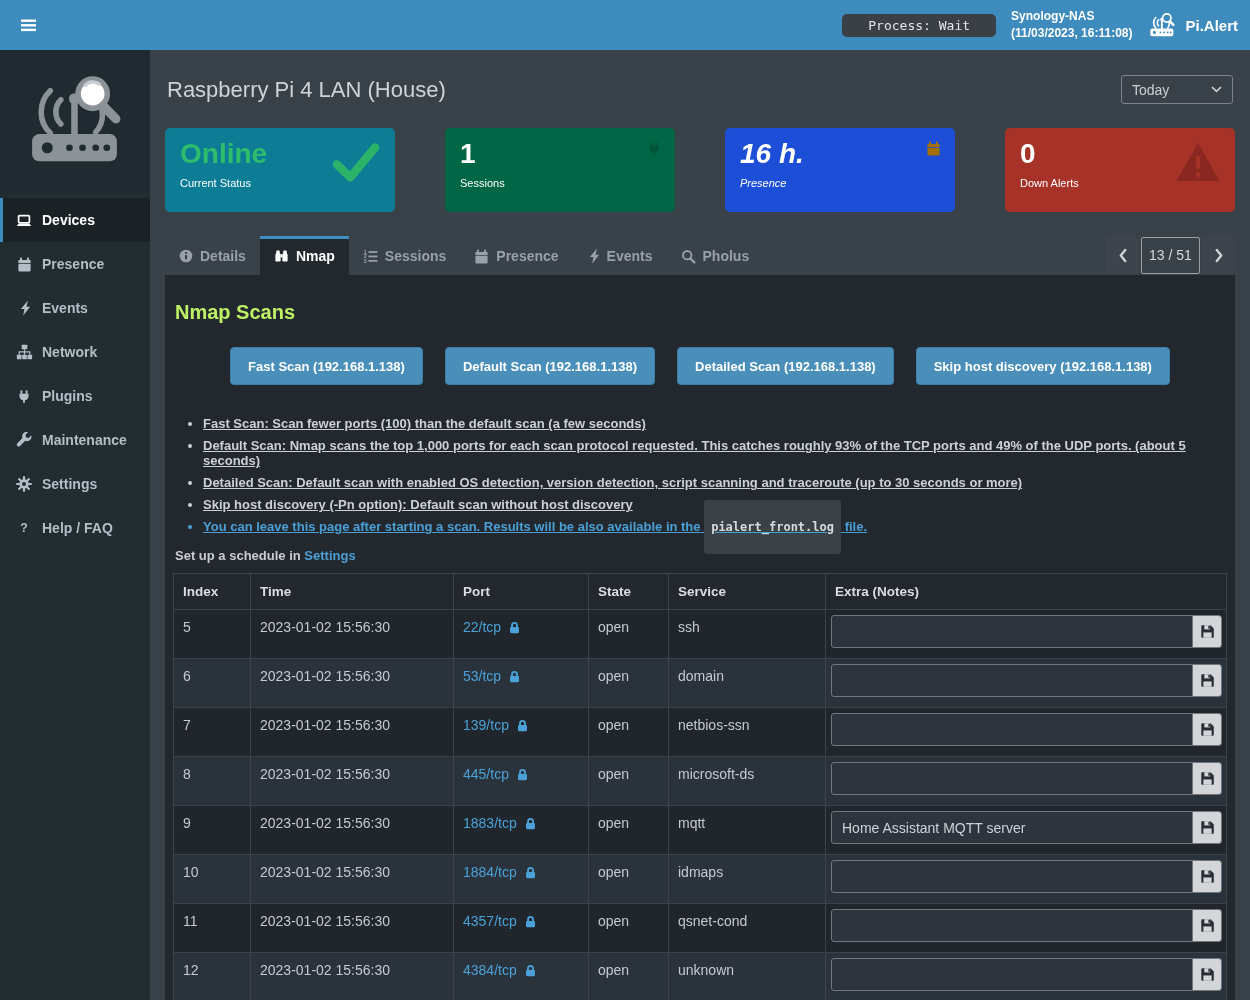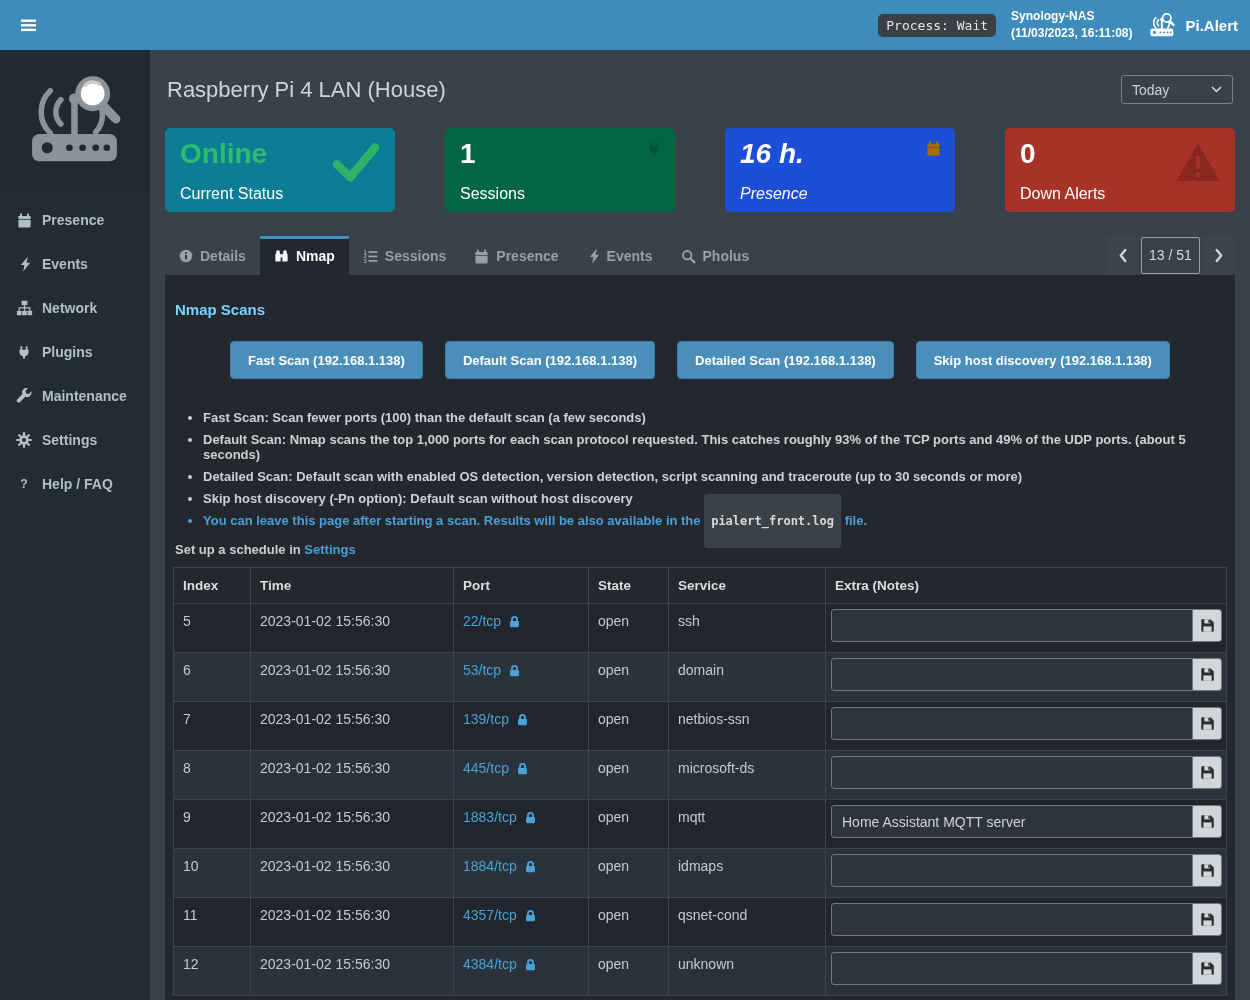--- a/index.html
+++ b/index.html
@@ -15,21 +15,21 @@
        font-family:"Liberation Sans","DejaVu Sans",sans-serif;position:relative;}
 
   
   .navbar{position:absolute;top:0;left:0;width:1250px;height:50px;background:var(--nav);display:flex;z-index:20;}
   .brand{width:150px;height:50px;background:var(--logo);color:#fff;display:flex;align-items:center;justify-content:center;font-size:20px;letter-spacing:.2px;}
   .brand .thin{font-weight:400;}
   .brand .bold{font-weight:700;}
   .nav-body{flex:1;display:flex;align-items:center;padding:0 12px 0 14px;}
   .hamburger{background:none;border:none;cursor:pointer;padding:6px;display:flex;}
   .nav-right{margin-left:auto;display:flex;align-items:center;gap:15px;}
-  .proc-badge{font-family:"DejaVu Sans Mono",monospace;font-size:13px;background:#3a4046;color:#e4e7e9;padding:4px 8px;border-radius:5px;}
+  .proc-badge{font-family:"DejaVu Sans Mono",monospace;font-size:13px;background:#3a4046;color:#e4e7e9;padding:4px 26px;border-radius:5px;}
   .host{color:#fff;font-size:12px;font-weight:700;line-height:1.45;text-align:left;}
   .nav-brand2{color:#fff;font-size:15px;font-weight:700;display:flex;align-items:center;gap:8px;cursor:pointer;}
 
   
   .sidebar{position:absolute;top:50px;left:0;width:150px;height:950px;background:var(--side);z-index:10;}
   .logo-box{height:143px;background:#202b31;display:flex;align-items:center;justify-content:center;}
   .menu{padding-top:5px;}
   .side-item{display:flex;align-items:center;height:44px;padding-left:12px;gap:9px;color:#b2bfc7;
              font-size:14px;font-weight:600;border-left:3px solid transparent;cursor:pointer;}
   .side-item.active{background:var(--side-active);border-left-color:var(--accent);color:#fff;}
@@ -40,44 +40,44 @@
   .main{position:absolute;left:150px;top:51px;width:1100px;height:950px;padding:10px 15px 0;background:var(--page);}
   .page-head{display:flex;justify-content:space-between;align-items:center;margin:1px 2px 11px;}
   .page-title{font-size:22px;font-weight:500;color:#ced4d9;}
   .select{width:112px;height:29px;border:1px solid #7d838a;border-radius:3px;display:flex;align-items:center;
           justify-content:space-between;padding:0 10px;color:#ccd1d6;font-size:14px;cursor:pointer;background:transparent;}
 
   
   .cards{display:grid;grid-template-columns:repeat(4,1fr);gap:50px;margin-bottom:24px;}
   .card{position:relative;height:84px;border-radius:5px;padding:11px 15px;color:#fff;cursor:pointer;overflow:hidden;}
   .card-value{font-size:28px;font-weight:700;line-height:1.05;}
-  .card-label{font-size:16px;margin-top:16px;}
+  .card-label{font-size:11px;margin-top:8px;}
   .card-icon{position:absolute;right:14px;top:13px;display:flex;}
 
   
   .tabs-row{display:flex;justify-content:space-between;align-items:flex-end;}
   .tabs{display:flex;}
   .tab{display:flex;align-items:center;gap:7px;padding:9px 14px 11px;font-size:14px;font-weight:600;color:#98a1a9;
        border-top:3px solid transparent;cursor:pointer;}
   .tab.active{background:var(--panel);border-top-color:#3e8fc2;color:#fff;}
   .tab-ic{display:flex;}
   .pager{display:flex;gap:2px;align-items:center;margin-bottom:1px;}
   .pg-btn{width:33px;height:38px;background:#3d444c;border:none;border-radius:3px;display:flex;align-items:center;
           justify-content:center;cursor:pointer;}
   .pg-count{min-width:59px;height:37px;border:1px solid #9aa0a6;border-radius:2px;display:flex;align-items:center;
             justify-content:center;color:#d5d9dd;font-size:14px;padding:0 6px;}
 
   
   .panel{background:var(--panel);padding:13px 8px 80px;min-height:772px;}
-  .panel-title{color:#7dd3fc;font-size:15px;font-weight:700;margin:13px 0 0 2px;}
+  .panel-title{color:#bef264;font-size:20px;font-weight:700;margin:13px 0 0 2px;}
   .scan-btns{display:flex;justify-content:center;gap:22px;margin-top:23px;}
   .scan-btn{background:#4a8fba;border:1px solid #3d7ea9;border-radius:4px;color:#fff;font-size:13px;font-weight:600;
             padding:0 17px;height:38px;cursor:pointer;font-family:inherit;}
   .bullets{margin:31px 0 0;padding-left:30px;color:#ccd1d6;font-size:13px;font-weight:600;}
-  .bullets li{margin-bottom:7px;}
+  .bullets li{margin-bottom:7px;text-decoration:underline;}
   li.link-li{color:var(--link);}
   code.chip{font-family:"DejaVu Sans Mono",monospace;font-size:12px;background:#3a4147;color:#d6dade;
             padding:20px 7px;border-radius:3px;}
   .sched-title{color:#ced4d9;font-size:20px;font-weight:500;margin:42px 0 0 2px;}
   .sched-sub{font-size:13px;font-weight:600;color:#c9ced3;margin:14px 0 10px 2px;}
   a.link{color:var(--link);text-decoration:none;cursor:pointer;}
 
   
   table.scan{width:100%;border-collapse:collapse;}
   .scan th{border:1px solid var(--border);text-align:left;padding:10px 9px;font-size:13.5px;color:#dadde1;}
@@ -153,20 +153,29 @@
         <circle cx="60" cy="74.5" r="3.3" fill="#202b31"></circle>
         <circle cx="73" cy="74.5" r="3.3" fill="#202b31"></circle>
         <circle cx="84" cy="74.5" r="3.3" fill="#202b31"></circle>
       <circle cx="70" cy="21" r="14.5" fill="#fff" stroke="#8b9298" stroke-width="5.5"></circle>
       <path d="M62.5 12.5 a10.5 10.5 0 0 1 14 -1" stroke="#c9cdd0" stroke-width="3.5" fill="none" stroke-linecap="round"></path>
       <line x1="80.5" y1="33" x2="93" y2="46" stroke="#8b9298" stroke-width="9" stroke-linecap="round"></line>
     </svg>
   </div>
   <div class="menu">
 
+      <div class="side-item active">
+        <span class="side-icon">
+          <svg width="16" height="15" viewBox="0 0 16 15">
+            <rect x="2.6" y="2.6" width="10.8" height="7.2" rx="1" fill="none" stroke="currentColor" stroke-width="1.7"></rect>
+            <path d="M.8 13h14.4l-1.6-2.2H2.4z" fill="currentColor"></path>
+          </svg>
+        </span>
+        <span>Devices</span>
+      </div>
 
       <div class="side-item">
         <span class="side-icon">
           <svg width="15" height="15" viewBox="0 0 16 16">
             <g fill="currentColor">
               <rect x="3.2" y="0.6" width="2.1" height="3.6" rx="0.6"></rect>
               <rect x="10.7" y="0.6" width="2.1" height="3.6" rx="0.6"></rect>
               <path d="M1.5 3.2h13v3.2h-13z"></path>
               <path d="M1.5 7.3h13v6.9a1.3 1.3 0 0 1-1.3 1.3H2.8a1.3 1.3 0 0 1-1.3-1.3z"></path>
             </g>

